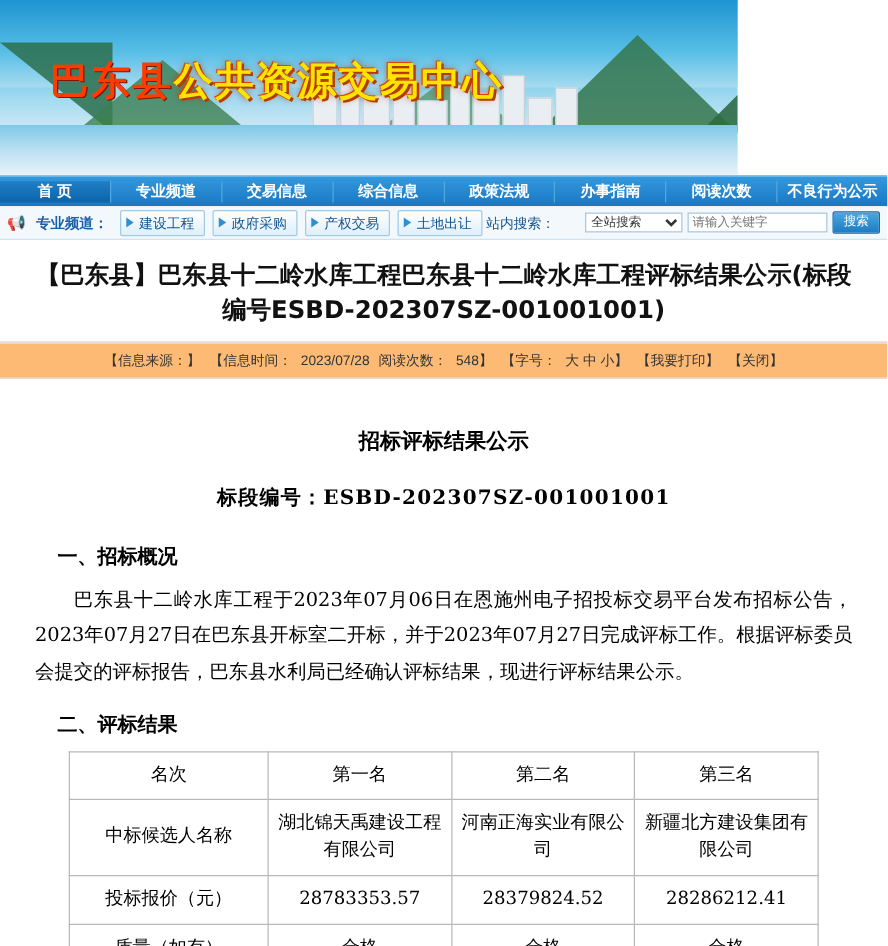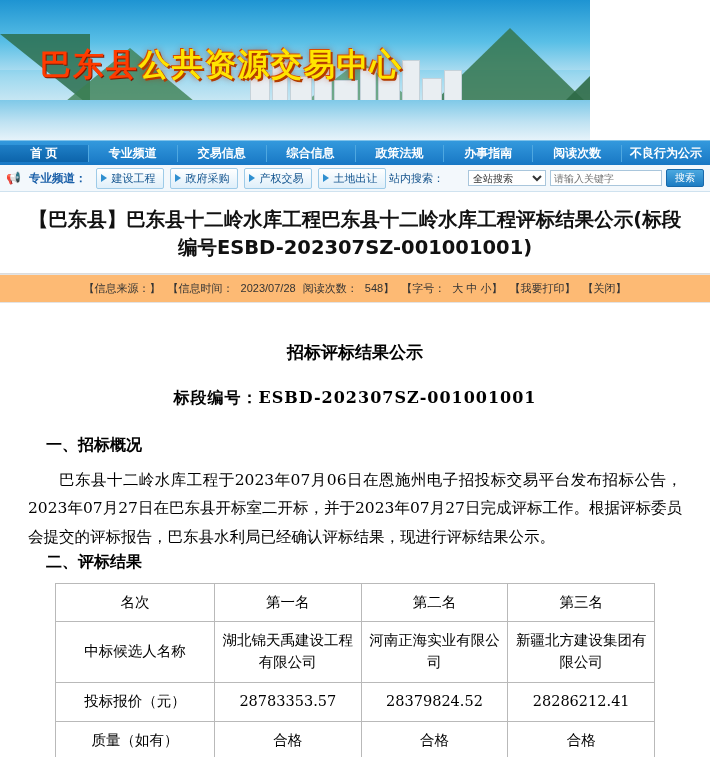--- a/index.html
+++ b/index.html
@@ -116,21 +116,21 @@
     text-align:center;font-family:"DejaVu Serif","Liberation Serif",serif;
     font-size:16px;font-weight:bold;color:#000;margin:0 0 26px 0;letter-spacing:1px;
   }
   .h2{
     font-family:"DejaVu Sans","Liberation Sans",sans-serif;
     font-size:16px;font-weight:bold;margin:0 0 10px 18px;color:#000;
   }
   .para{
     font-family:"DejaVu Serif","Liberation Serif",serif;
     font-size:15.5px;line-height:1.85;color:#000;text-align:justify;
-    text-indent:2em;margin:0 0 0 0;
+    text-indent:2em;margin:0 0 18px 0;
   }
 
   table.result{
     width:600px;margin:6px auto 0 auto;border-collapse:collapse;
     table-layout:fixed;
   }
   table.result td{
     border:1px solid #b9b9b9;text-align:center;vertical-align:middle;
     font-family:"DejaVu Serif","Liberation Serif",serif;
     font-size:14.5px;line-height:1.5;padding:8px 4px;color:#000;margin-top:40px;

